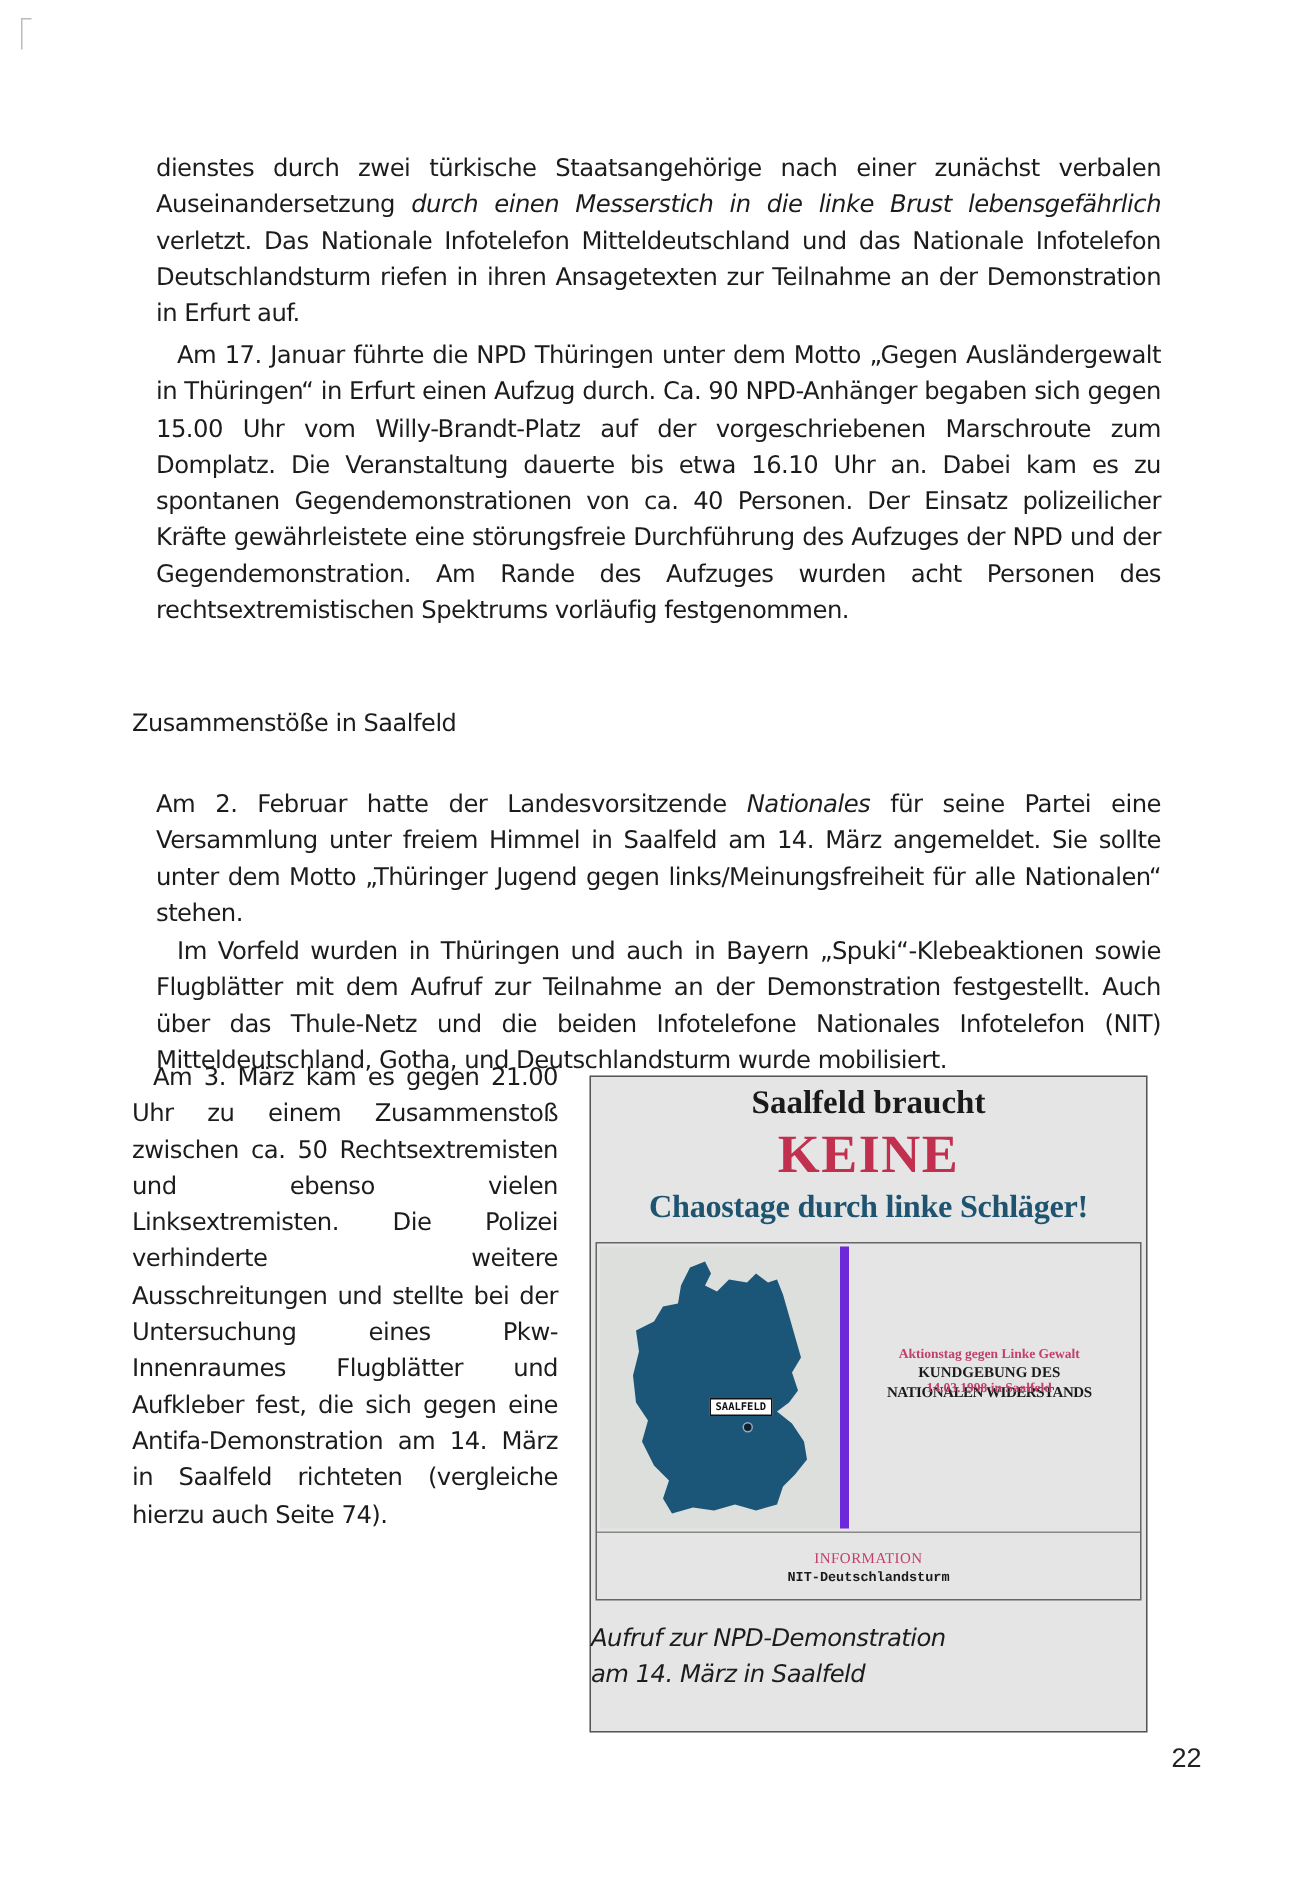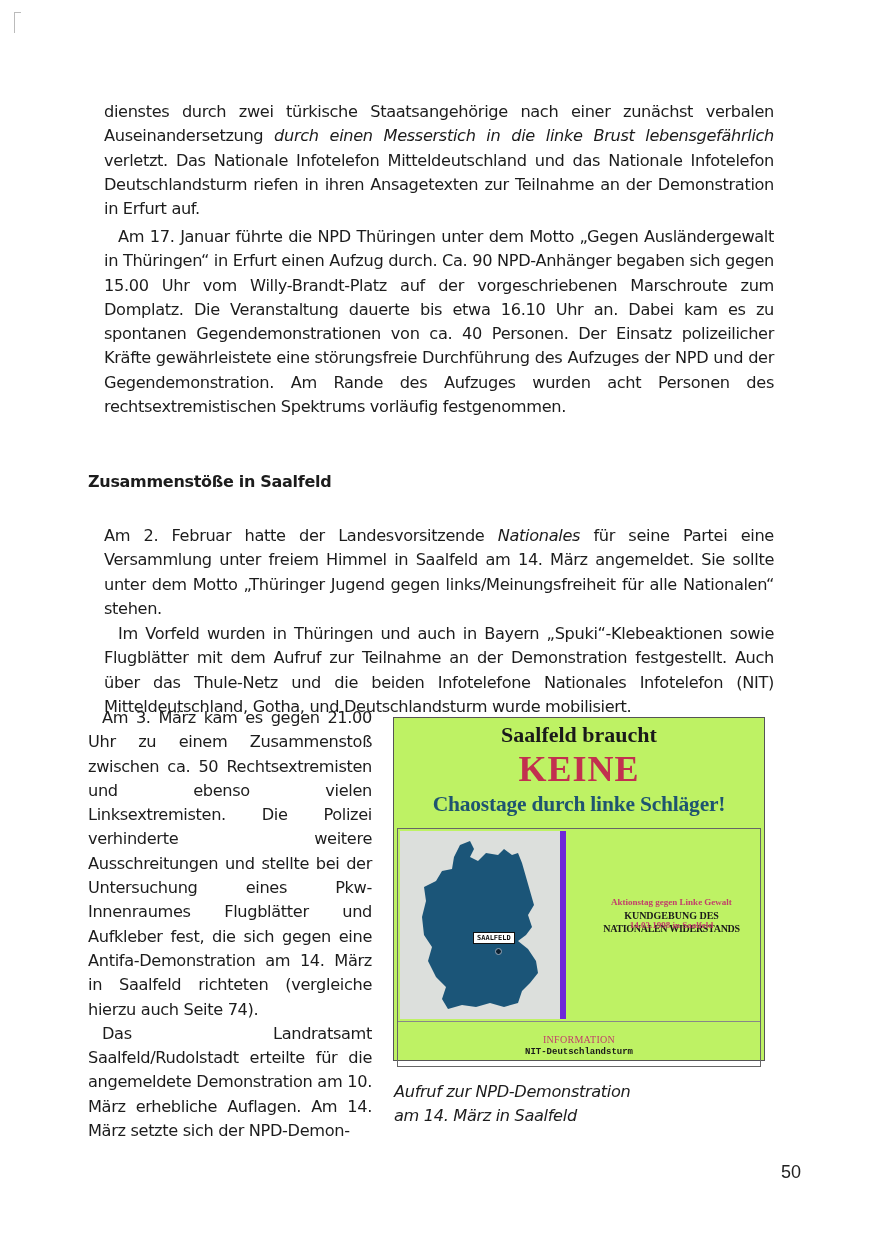--- a/index.html
+++ b/index.html
@@ -7,40 +7,40 @@
          font-family:"DejaVu Sans", sans-serif; color:#1c1c1c; }
   .crop-mark { position:absolute; left:14px; top:12px; width:6px; height:20px;
                border-left:1px solid #bbb; border-top:1px solid #bbb; }
   .text { position:absolute; left:88px; width:702px; font-size:16.2px; line-height:24.3px;
           letter-spacing:-0.35px; text-align:justify; }
   .text p { margin:16px; }
   .indent { text-indent:14px; }
   .it { font-style:italic; }
   #block1 { top:84px; }
   #block2 { top:209px; }
-  #heading { position:absolute; left:88px; top:472px; font-size:16px; font-weight:bold;
+  #heading { position:absolute; left:88px; top:472px; font-size:16px; font-weight:normal;
              letter-spacing:-0.3px; }
   #block3 { top:508px; }
   #block4 { top:606px; }
   #leftcol { position:absolute; left:88px; top:706px; width:284px; font-size:16.2px;
              line-height:24.3px; letter-spacing:-0.35px; text-align:justify; }
   #leftcol p { margin:0; }
   
-  #flyer { position:absolute; left:393px; top:717px; width:372px; height:344px;
-           border:1px solid #555; background:#bef264; box-sizing:border-box; }
+  #flyer { position:absolute; left:393px; top:717px; width:372px; height:438px;
+           border:1px solid #555; background:#e5e5e5; box-sizing:border-box; }
   .fl-title { position:absolute; left:0; width:100%; text-align:center;
               font-family:"Liberation Serif", serif; font-weight:bold; }
   #fl-t1 { top:4px; font-size:22px; color:#1a1a1a; }
   #fl-t2 { top:30px; font-size:36px; color:#c2304f; letter-spacing:1px; }
   #fl-t3 { top:74px; font-size:21.5px; color:#1f5470; letter-spacing:-0.2px; }
   #fl-inner { position:absolute; left:3px; top:110px; width:364px; height:239px;
               border:1px solid #666; box-sizing:border-box; }
   #fl-map { position:absolute; left:2px; top:2px; width:160px; height:188px;
             background:#dcdfdc; border-right:6px solid #6d28d9; }
-  #fl-right { position:absolute; left:163px; top:2px; width:197px; height:188px;margin-left:12px; }
+  #fl-right { position:absolute; left:163px; top:2px; width:197px; height:188px; }
   .fl-line { position:absolute; left:0; width:100%; text-align:center;
              font-family:"Liberation Serif", serif; font-weight:bold; white-space:nowrap; }
   #fl-r1 { top:66px; font-size:9px; color:#c2406a; }
   #fl-r2 { top:79px; font-size:10px; color:#1a1a1a; }
   #fl-r3 { top:92px; font-size:10px; color:#1a1a1a; letter-spacing:-0.3px; }
   #fl-r4 { top:89px; font-size:9px; color:#c2406a; }
   #fl-bottom { position:absolute; left:0; top:192px; width:100%; height:45px;
                border-top:1px solid #888; }
   #fl-info { position:absolute; top:12px; left:0; width:100%; text-align:center;
              font-family:"Liberation Serif", serif; font-size:10px; color:#c2406a; letter-spacing:0.3px; }
@@ -78,21 +78,20 @@
     <span>Am 2. Februar hatte der Landesvorsitzende </span><span class="it">Nationales</span><span> für seine Partei eine Versammlung unter freiem Himmel in Saalfeld am 14. März angemeldet. Sie sollte unter dem Motto „Thüringer Jugend gegen links/Meinungsfreiheit für alle Nationalen“ stehen.</span>
   </p>
 </div>
 
 <div class="text" id="block4">
   <p class="indent">Im Vorfeld wurden in Thüringen und auch in Bayern „Spuki“-Klebeaktionen sowie Flugblätter mit dem Aufruf zur Teilnahme an der Demonstration festgestellt. Auch über das Thule-Netz und die beiden Infotelefone Nationales Infotelefon (NIT) Mitteldeutschland, Gotha, und Deutschlandsturm wurde mobilisiert.</p>
 </div>
 
 <div id="leftcol">
   <p class="indent">Am 3. März kam es gegen 21.00 Uhr zu einem Zusammenstoß zwischen ca. 50 Rechtsextremisten und ebenso vielen Linksextremisten. Die Polizei verhinderte weitere Ausschreitungen und stellte bei der Untersuchung eines Pkw-Innenraumes Flugblätter und Aufkleber fest, die sich gegen eine Antifa-Demonstration am 14. März in Saalfeld richteten (vergleiche hierzu auch Seite 74).</p>
-  <p class="indent">Das Landratsamt Saalfeld/Rudolstadt erteilte für die angemeldete Demonstration am 10. März erhebliche Auflagen. Am 14. März setzte sich der NPD-Demon-</p>
 </div>
 
 <div id="flyer">
   <div class="fl-title" id="fl-t1">Saalfeld braucht</div>
   <div class="fl-title" id="fl-t2">KEINE</div>
   <div class="fl-title" id="fl-t3">Chaostage durch linke Schläger!</div>
   <div id="fl-inner">
     <div id="fl-map">
       <svg width="160" height="188" viewBox="0 0 160 188">
         <path fill="#1b5578" d="M60,14 L70,10 L74,18 L70,26 L78,30 L86,22 L98,24 L104,18 L112,24 L118,22 L122,32 L126,46 L130,60 L134,74 L128,84 L132,96 L126,104 L118,110 L128,118 L136,130 L138,142 L130,152 L122,160 L118,172 L104,176 L90,172 L76,176 L62,174 L48,178 L42,168 L46,156 L36,146 L28,130 L32,116 L24,104 L22,86 L26,70 L24,56 L36,50 L42,40 L52,38 L54,26 Z"></path>
@@ -111,13 +110,13 @@
       <div id="fl-nit">NIT-Deutschlandsturm</div>
     </div>
   </div>
 </div>
 
 <div id="caption">
   <div>Aufruf zur NPD-Demonstration</div>
   <div>am 14. März in Saalfeld</div>
 </div>
 
-<div id="pagenum">50</div>
+<div id="pagenum">22</div>
 
 </body></html>

